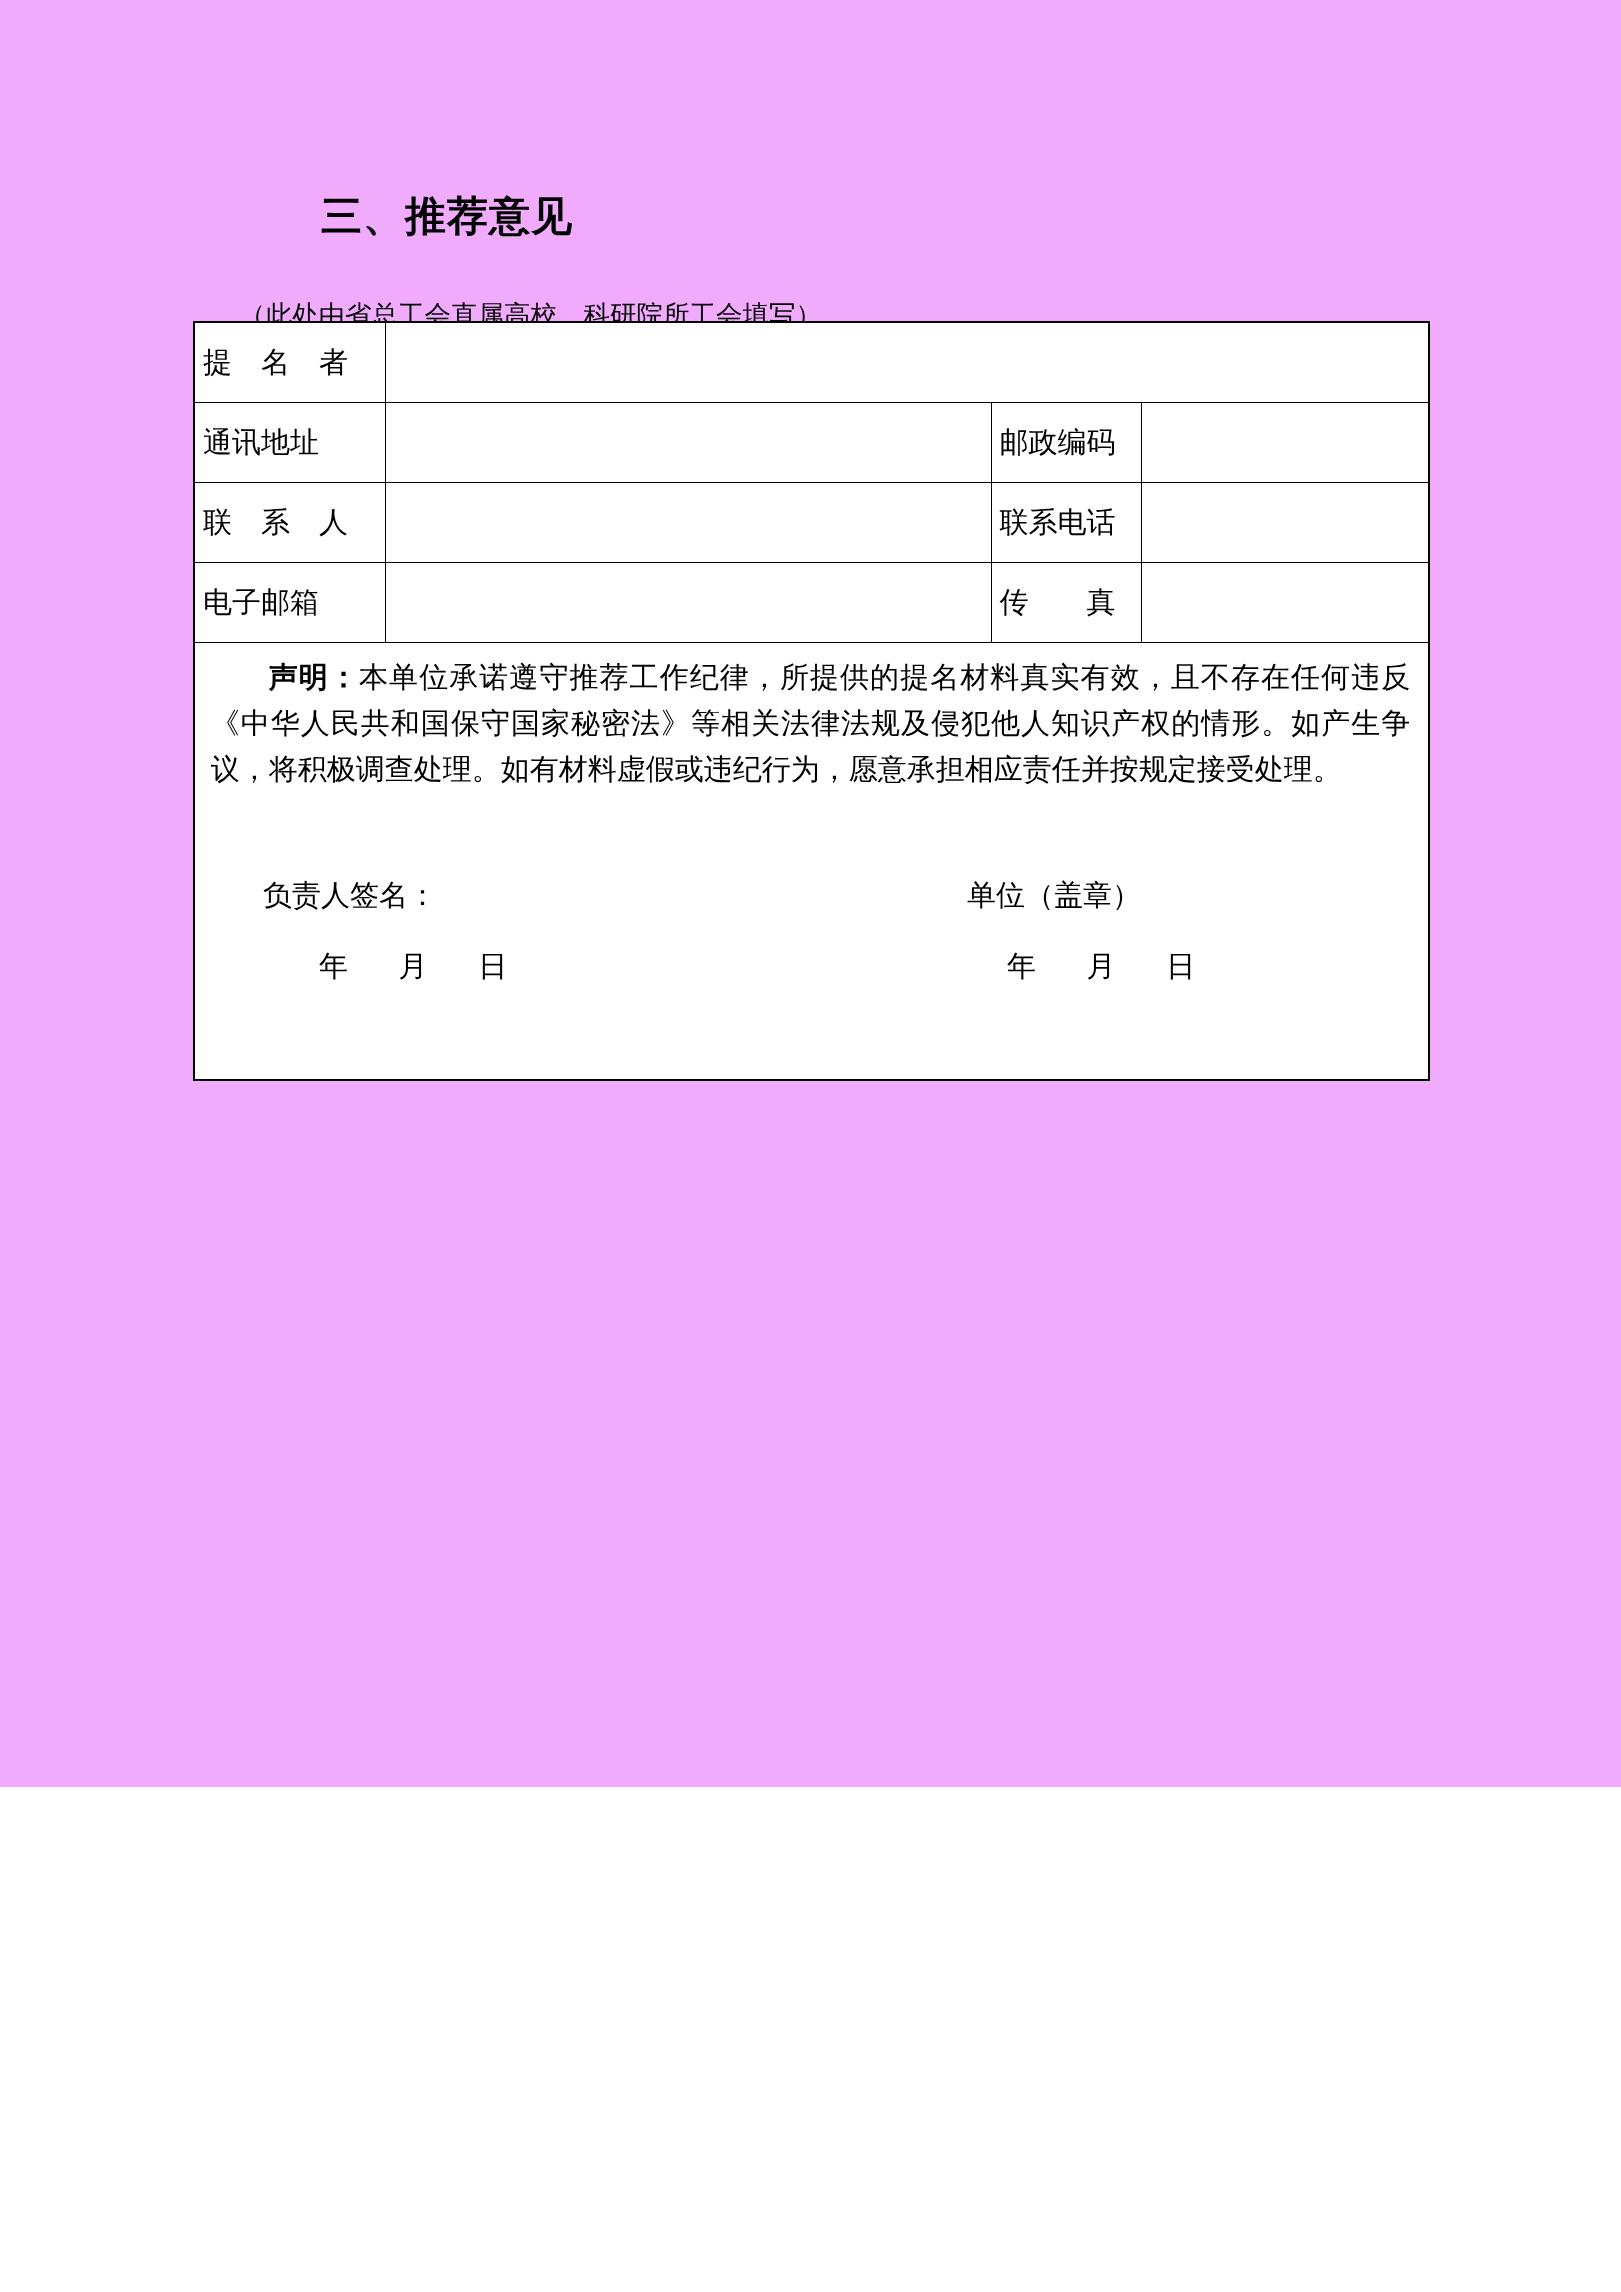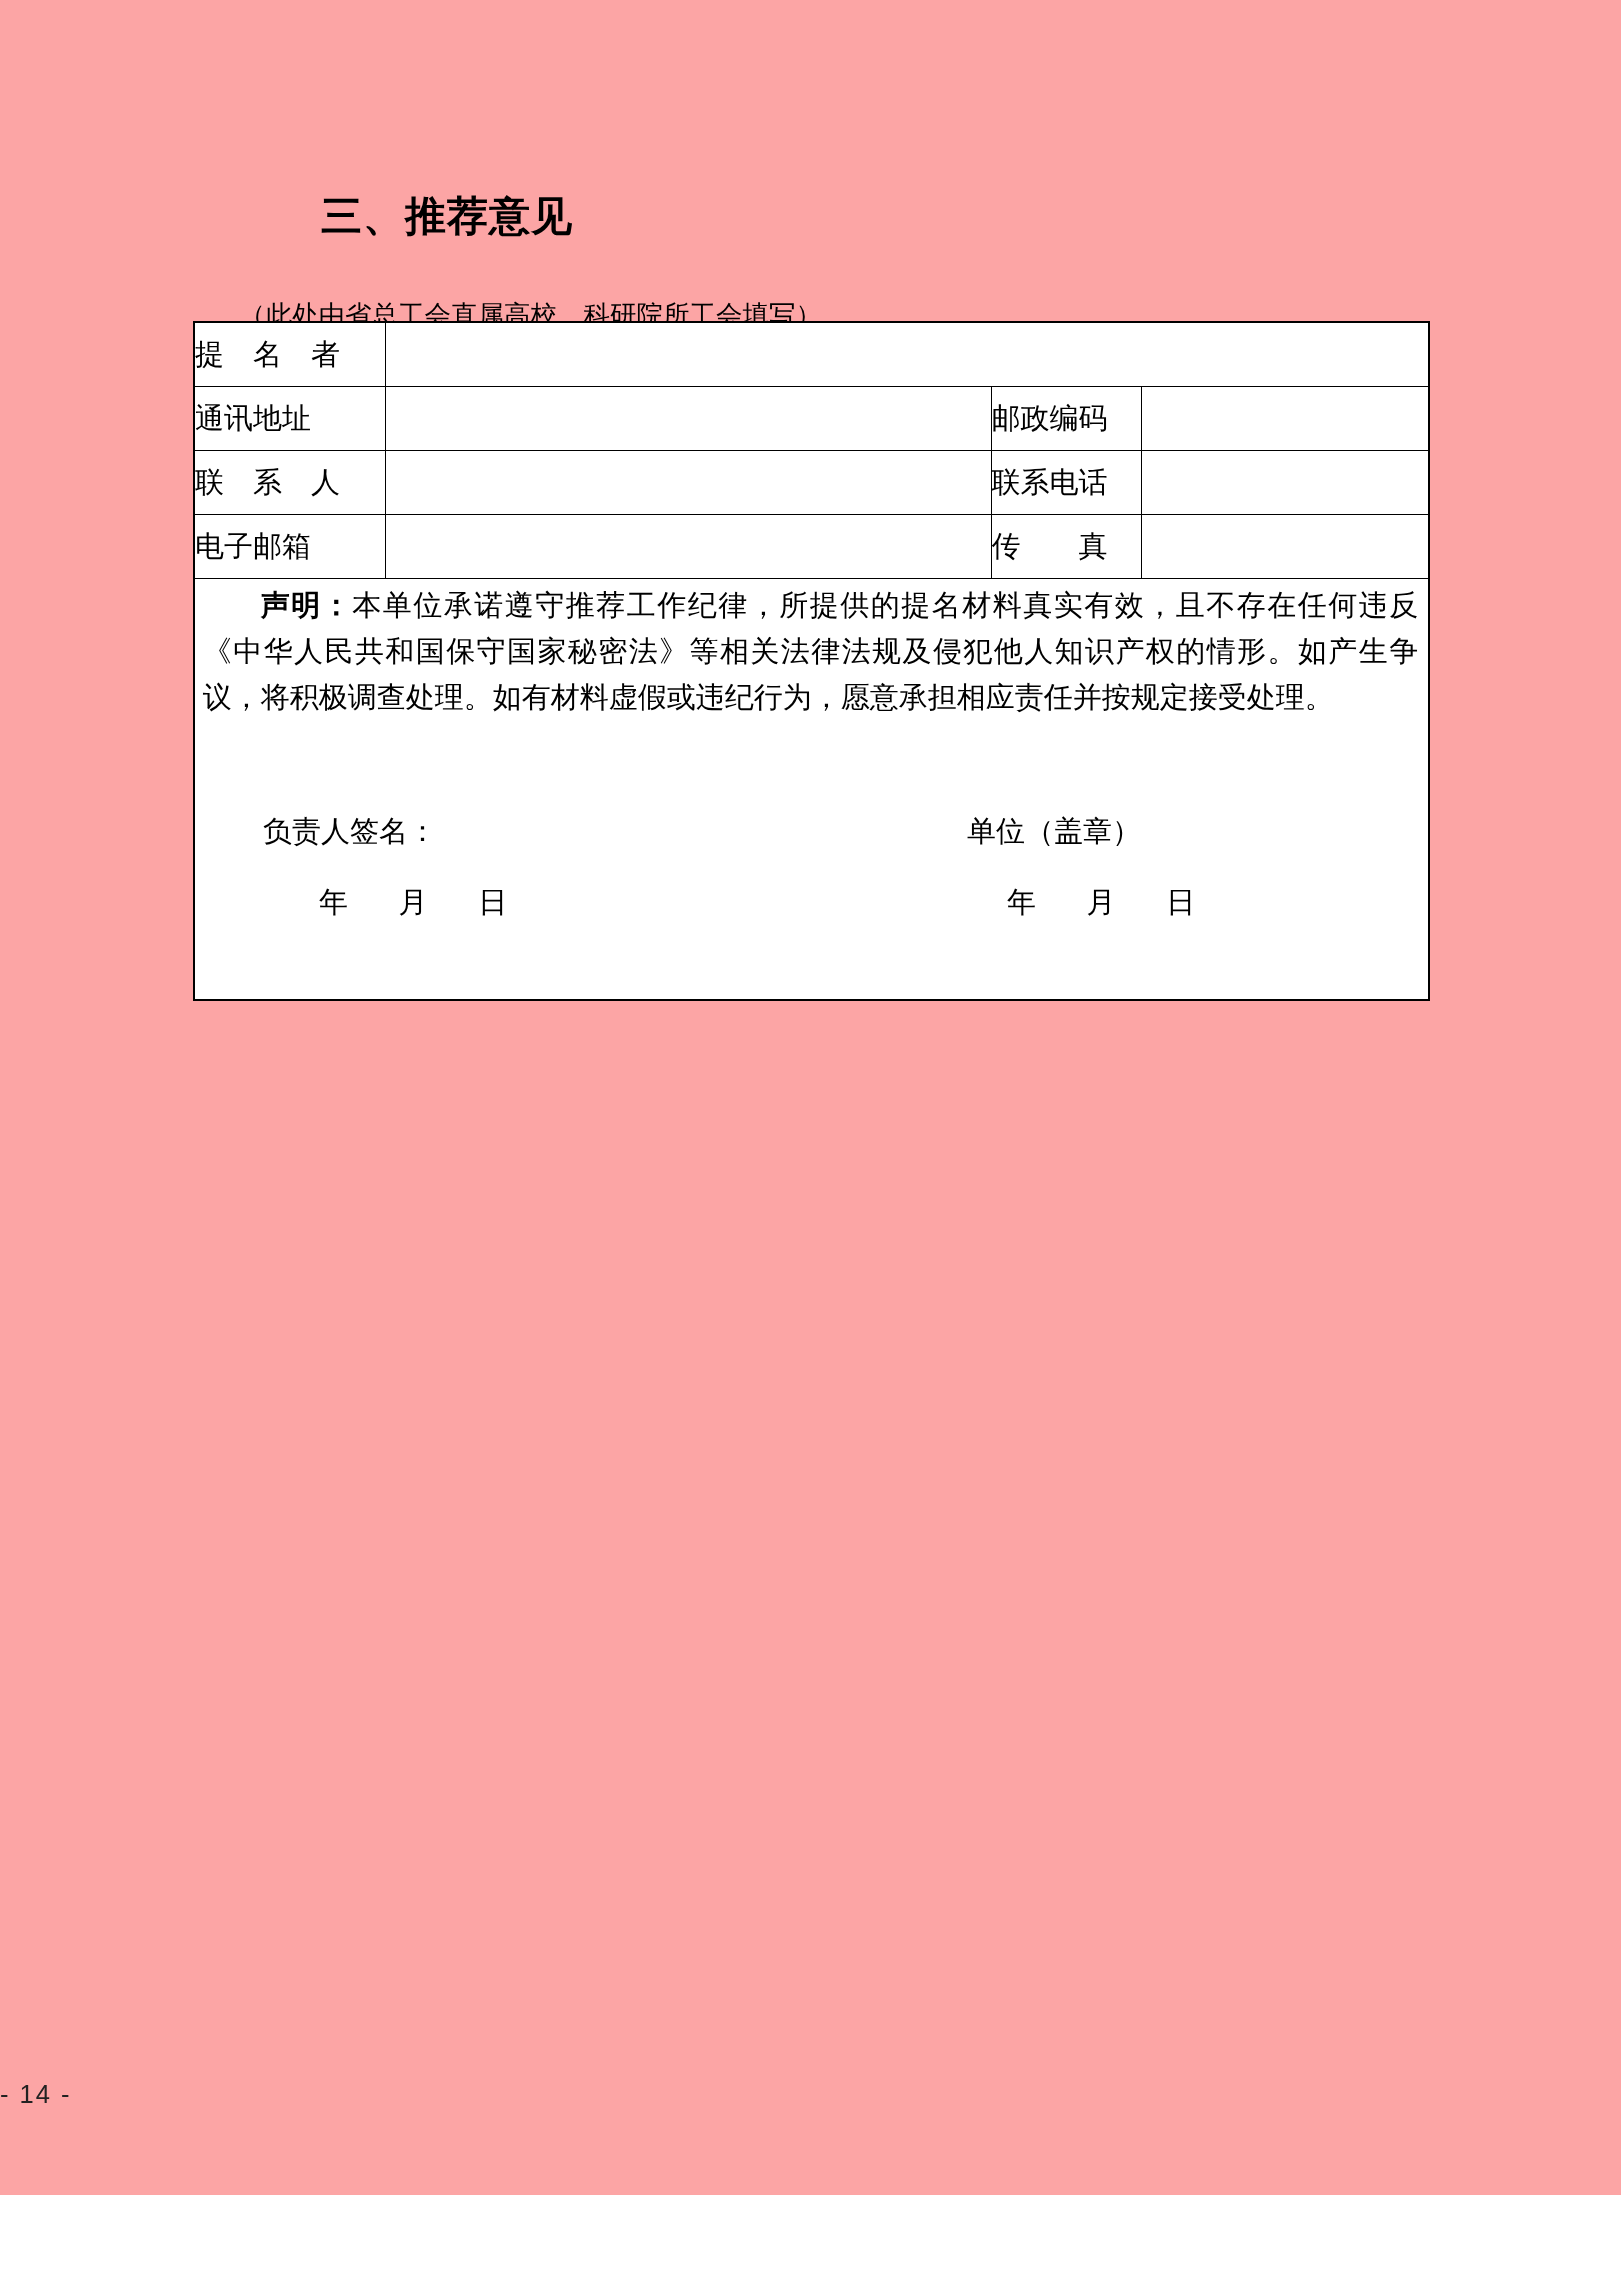--- a/index.html
+++ b/index.html
@@ -3,22 +3,22 @@
 <meta charset="utf-8">
 <style>
   html, body {
     margin: 0;
     padding: 0;
     background: #ffffff;
   }
   .page {
     position: relative;
     width: 1621px;
-    height: 2195px;
-    background: #fca5a5;
+    height: 1787px;
+    background: #f0abfc;
     font-family: Liberation Sans, sans-serif;
     color: #000000;
     overflow: hidden;
   }
   .title {
     position: absolute;
     left: 321px;
     top: 189px;
     margin: 0;
     font-size: 41px;
@@ -37,21 +37,21 @@
     position: absolute;
     left: 193px;
     top: 321px;
     width: 1235px;
     border-collapse: collapse;
     table-layout: fixed;
   }
   table.form td {
     border: 1px solid #000000;
     font-size: 29px;
-    padding: 0;
+    padding: 8px;
     background: #ffffff;
   }
   table.form {
     border: 2.9px solid #000000;
   }
   table.form td.outerL { border-left: 2.9px solid #000000; }
   table.form td.outerR { border-right: 2.9px solid #000000; }
   tr.inforow td { height: 63px; vertical-align: middle; }
   td.lbl { padding-left: 12.7px; white-space: nowrap; }
   td.val {}

